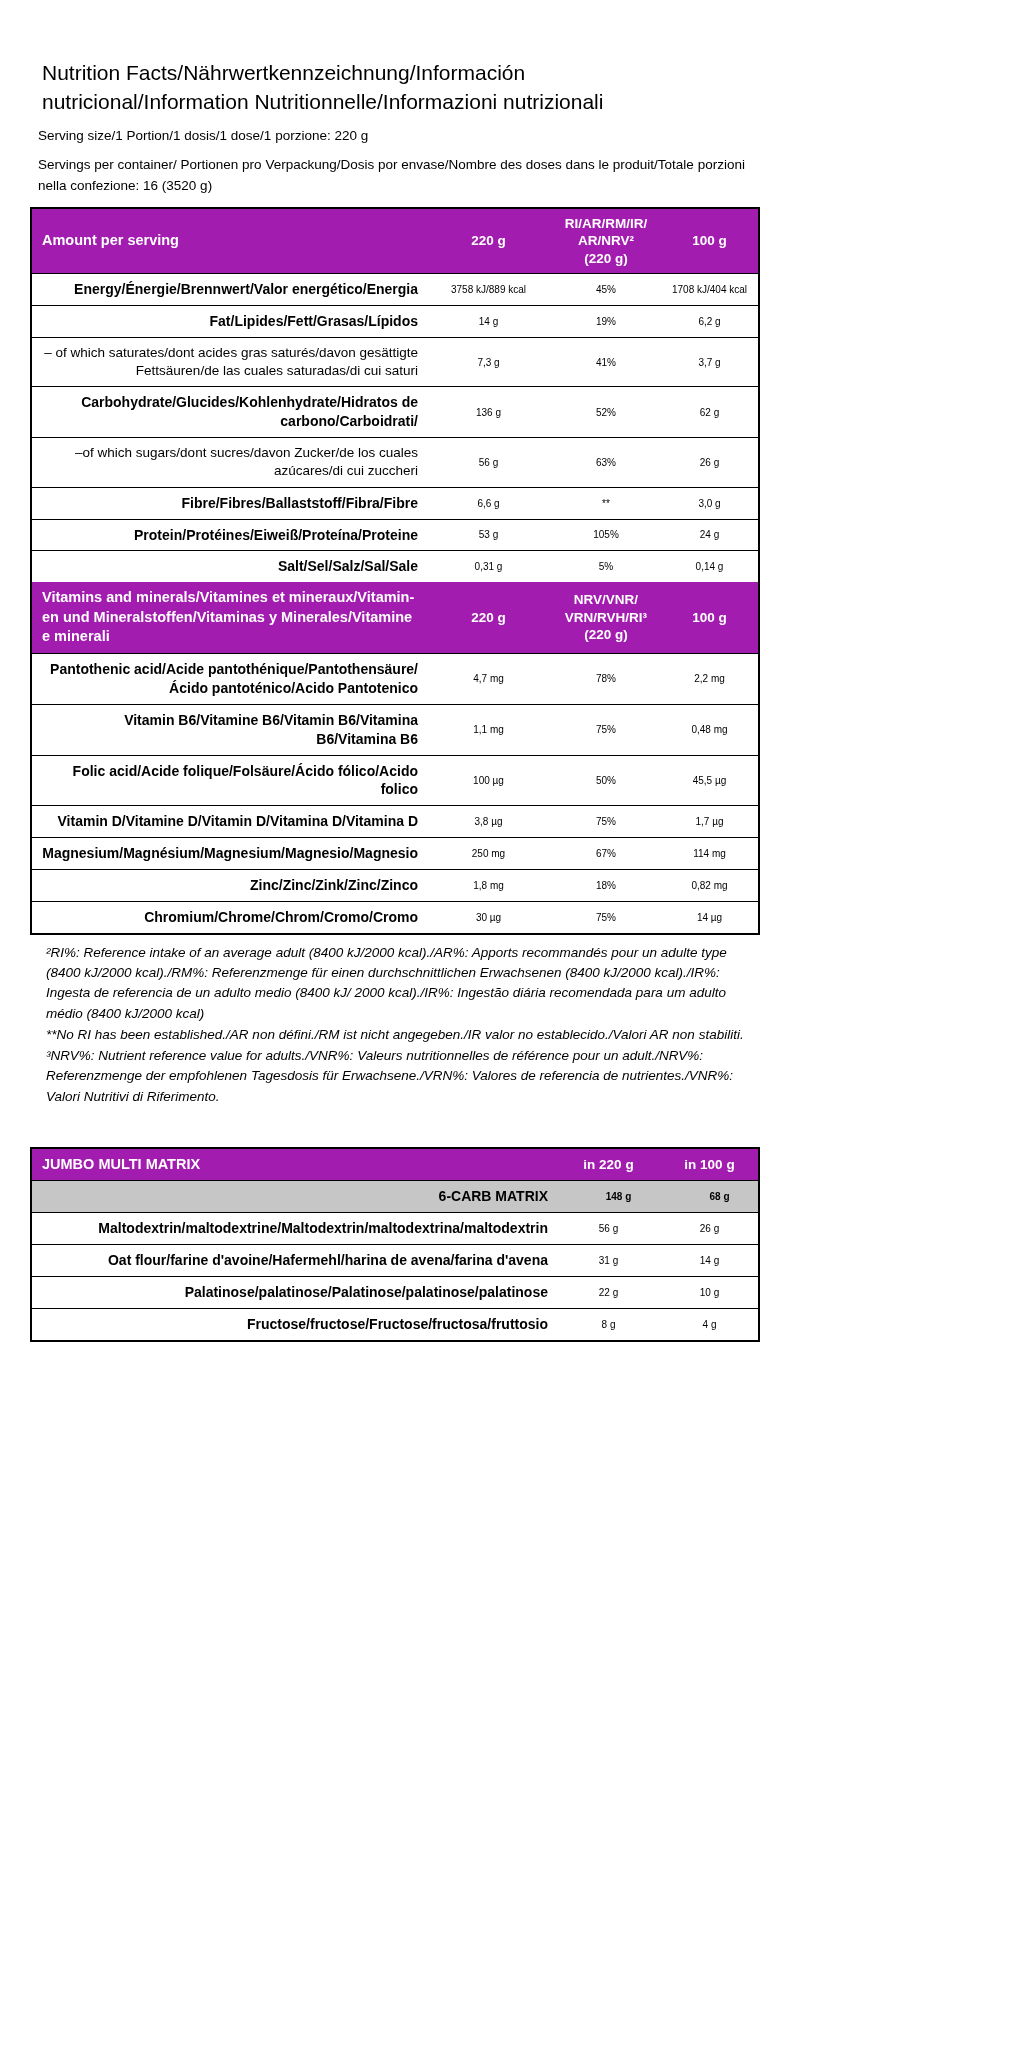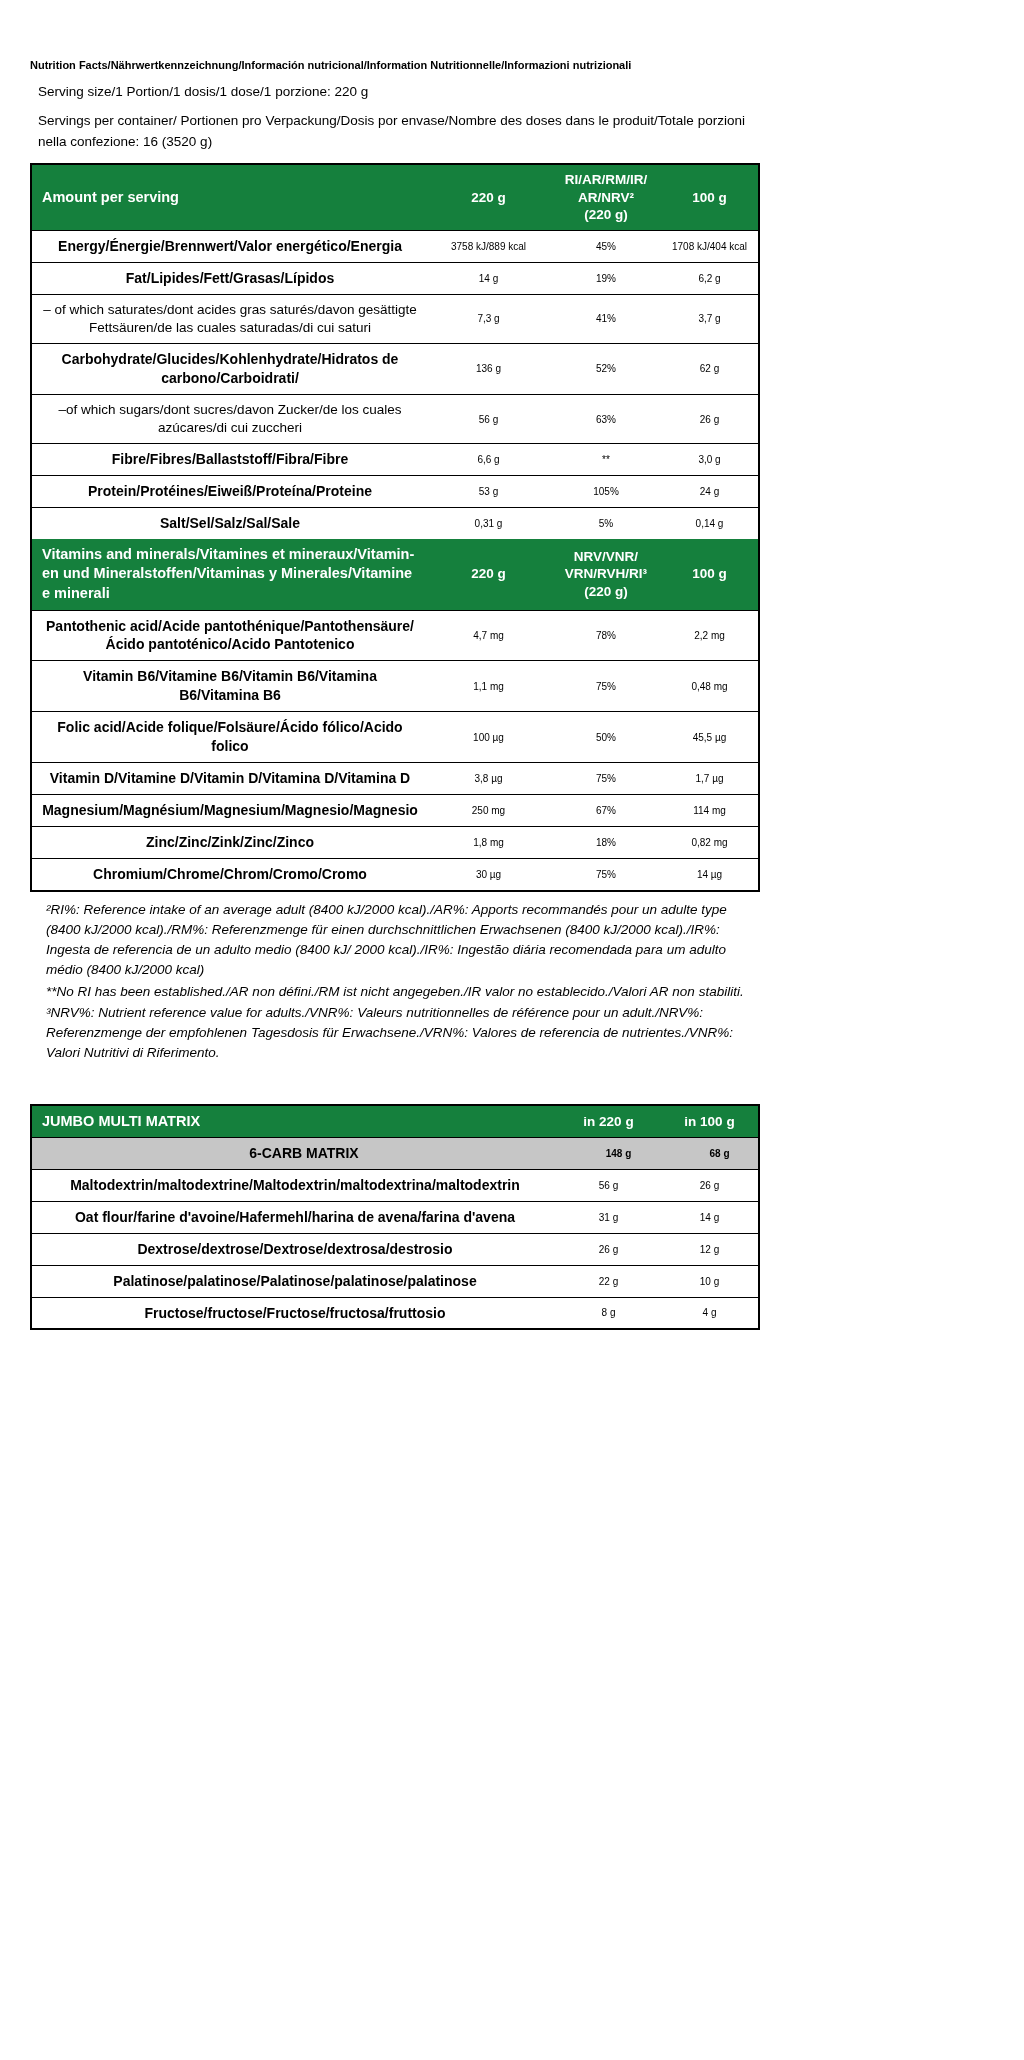--- a/index.html
+++ b/index.html
@@ -6,49 +6,49 @@
   html, body {
     margin: 0; padding: 0;
     background: #ffffff;
     color: #000;
     font-family: "Liberation Sans", "DejaVu Sans", sans-serif;
   }
   body { width: 1024px; height: 2060px; overflow: hidden; }
   .page { padding: 58px 0 0 30px; width: 770px; }
 
   .title {
-    font-size: 11px;
-    font-weight: bold;
+    font-size: 21px;
+    font-weight: normal;
     line-height: 1.4;
-    margin: 0 0 9px 0;
+    margin: 0 0 9px 12px;
     max-width: 690px;
   }
   .meta {
     font-size: 13.5px;
     line-height: 1.55;
     margin: 8px;
     max-width: 725px;
   }
   .meta.second { margin-top: 2px; }
 
   table { border-collapse: collapse; table-layout: fixed; width: 728px; }
   table.nutri { margin-top: 10px; border: 2px solid #000; }
   table.matrix { margin-top: 40px; border: 2px solid #000; }
 
   td, th { padding: 6px 8px; vertical-align: middle; }
 
   
-  tr.black th { background: #15803d; color: #fff; margin-top: 12px; }
+  tr.black th { background: #a21caf; color: #fff; margin-top: 12px; }
   th.hlbl { text-align: left; font-size: 14.5px; font-weight: bold; line-height: 1.35; padding-left: 10px; }
   th.hval { text-align: center; font-size: 13.5px; font-weight: bold; white-space: pre-line; line-height: 1.3; }
 
   
   tr.sep td { border-top: 1.5px solid #000; }
   td.lbl {
-    text-align: center;
+    text-align: right;
     font-weight: bold;
     font-size: 14px;
     line-height: 1.35;
     padding-left: 10px;
     margin-left: 28px;
   }
   td.lbl.sub { font-weight: normal; font-size: 13.5px; }
   td.val { text-align: center; font-size: 10px; font-weight: normal; }
   td.val.bold { font-weight: bold; }
 
@@ -232,25 +232,20 @@
         <td class="lbl">Maltodextrin/maltodextrine/Maltodextrin/maltodextrina/maltodextrin</td>
         <td class="val">56 g</td>
         <td class="val">26 g</td>
       </tr>
       <tr class="sep">
         <td class="lbl">Oat flour/farine d'avoine/Hafermehl/harina de avena/farina d'avena</td>
         <td class="val">31 g</td>
         <td class="val">14 g</td>
       </tr>
       <tr class="sep">
-        <td class="lbl">Dextrose/dextrose/Dextrose/dextrosa/destrosio</td>
-        <td class="val">26 g</td>
-        <td class="val">12 g</td>
-      </tr>
-      <tr class="sep">
         <td class="lbl">Palatinose/palatinose/Palatinose/palatinose/palatinose</td>
         <td class="val">22 g</td>
         <td class="val">10 g</td>
       </tr>
       <tr class="sep">
         <td class="lbl">Fructose/fructose/Fructose/fructosa/fruttosio</td>
         <td class="val">8 g</td>
         <td class="val">4 g</td>
       </tr>
     </tbody>

